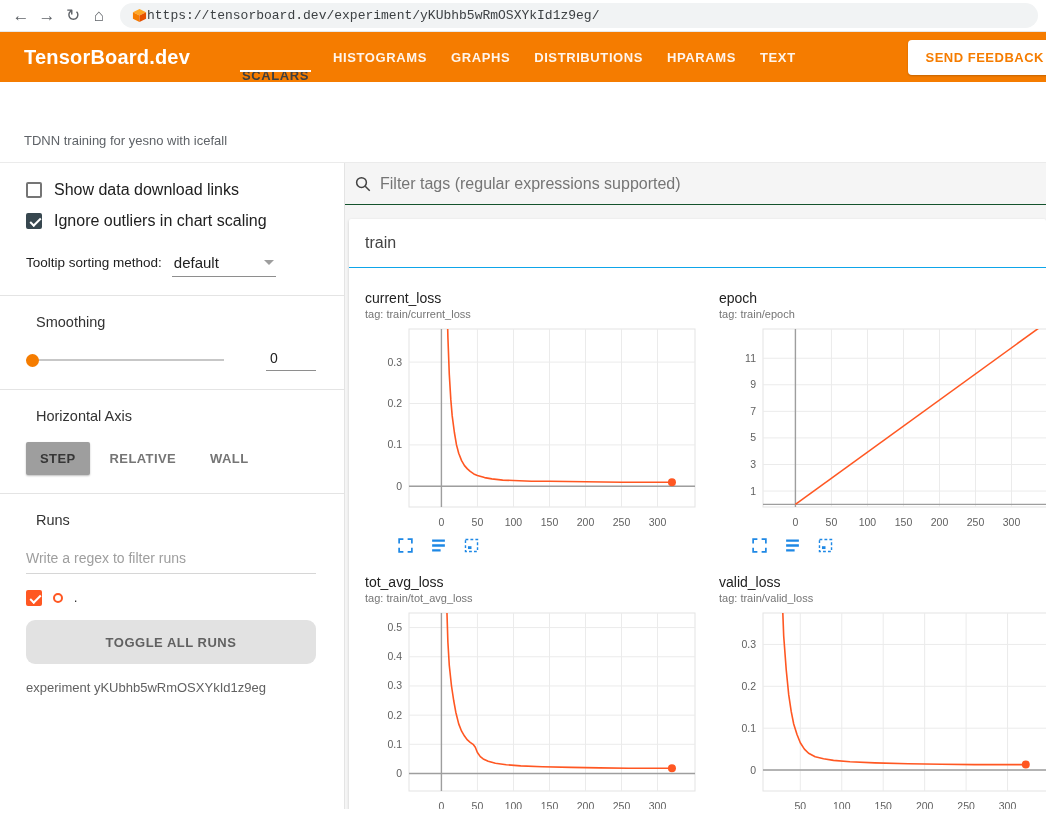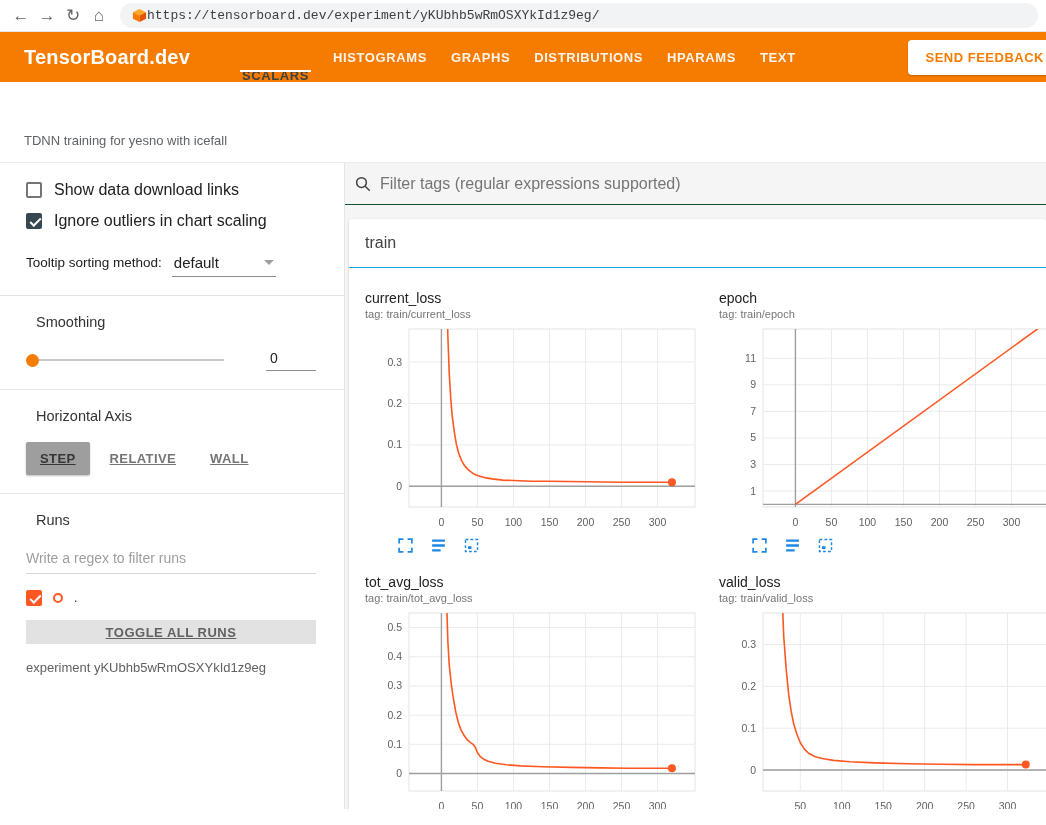--- a/index.html
+++ b/index.html
@@ -65,31 +65,31 @@
   .slider-row{ display:flex; align-items:center;}
   .slider{ width:198px; height:14px; position:relative; cursor:pointer;}
   .slider-track{ position:absolute; left:0; right:0; top:6px; height:2px; background:#c7c7c7;}
   .slider-thumb{ position:absolute; left:0; top:1px; width:13px; height:13px; border-radius:50%;
                  background:#f57c00;}
   .slider-value{ margin-left:auto; width:50px; font-size:14px; color:#212121;
                  border-bottom:1px solid #8e8e8e; padding:2px 2px 4px 4px;}
   .axis-buttons{ display:flex; align-items:center; gap:6px;}
   .axis-btn{ border:none; background:transparent; color:#757575; font-family:inherit;
              font-size:13px; font-weight:bold; letter-spacing:.4px; padding:9px 14px;
-             border-radius:2px; cursor:pointer;text-decoration:underline;}
+             border-radius:2px; cursor:pointer;}
   .axis-btn.active{ background:#9e9e9e; color:#363636; box-shadow:0 1px 2px rgba(0,0,0,.25);}
   .runs-input{ width:100%; border:none; border-bottom:1px solid #d6d6d6; background:transparent;
                font-family:inherit; font-size:14px; color:#8b5cf6; padding:4px 0 7px 0; outline:none;}
   .runs-input::placeholder{ color:#9e9e9e;}
   .run-row{ display:flex; align-items:center; gap:11px; margin:16px 0 14px 0; cursor:pointer;}
   .run-circle{ width:10px; height:10px; border:2px solid #ff5722; border-radius:50%; flex:none;}
   .run-name{ font-size:12px; color:#212121;}
-  .toggle-all-btn{ width:100%; height:24px; border:none; border-radius:0; background:#e2e2e2;
+  .toggle-all-btn{ width:100%; height:44px; border:none; border-radius:9px; background:#e2e2e2;
                    color:#616161; font-family:inherit; font-size:13px; font-weight:bold;
-                   letter-spacing:.5px; cursor:pointer;text-decoration:underline;}
+                   letter-spacing:.5px; cursor:pointer;}
   .exp-id{ font-size:13px; color:#616161; margin-top:16px;}
 
   
   .filter-row{ height:42px; display:flex; align-items:center; gap:8px; padding-left:9px;
                border-bottom:1px solid #14532d;}
   .search-svg{ width:18px; height:18px; flex:none;}
   .filter-input{ flex:1; border:none; background:transparent; font-family:inherit;
                  font-size:16px; color:#212121; outline:none;}
   .filter-input::placeholder{ color:#757575;}
   .card{ margin:14px 0 0 4px; background:#fff; border-radius:2px;

